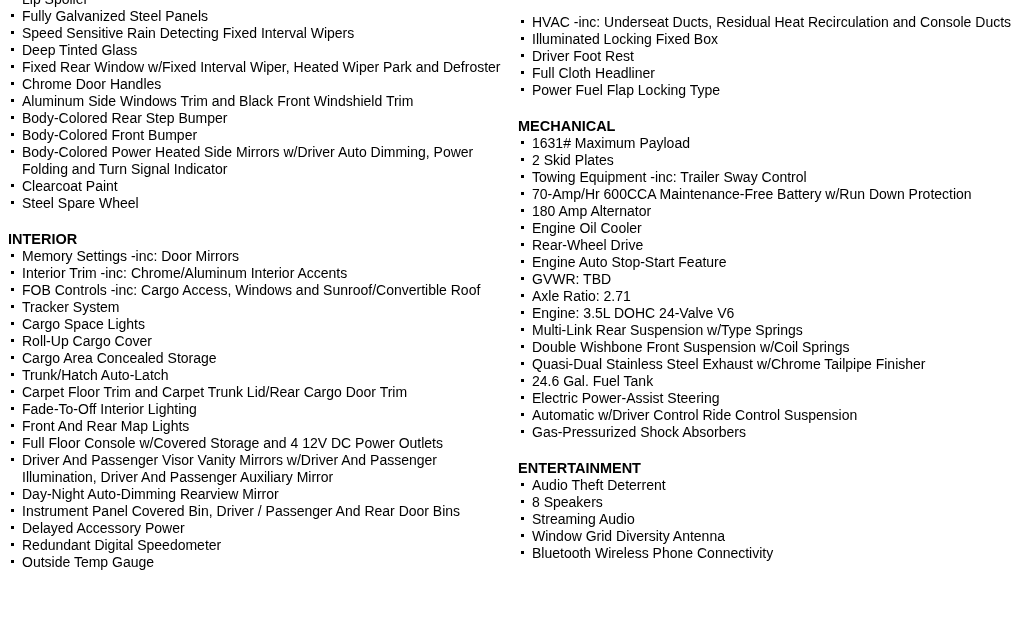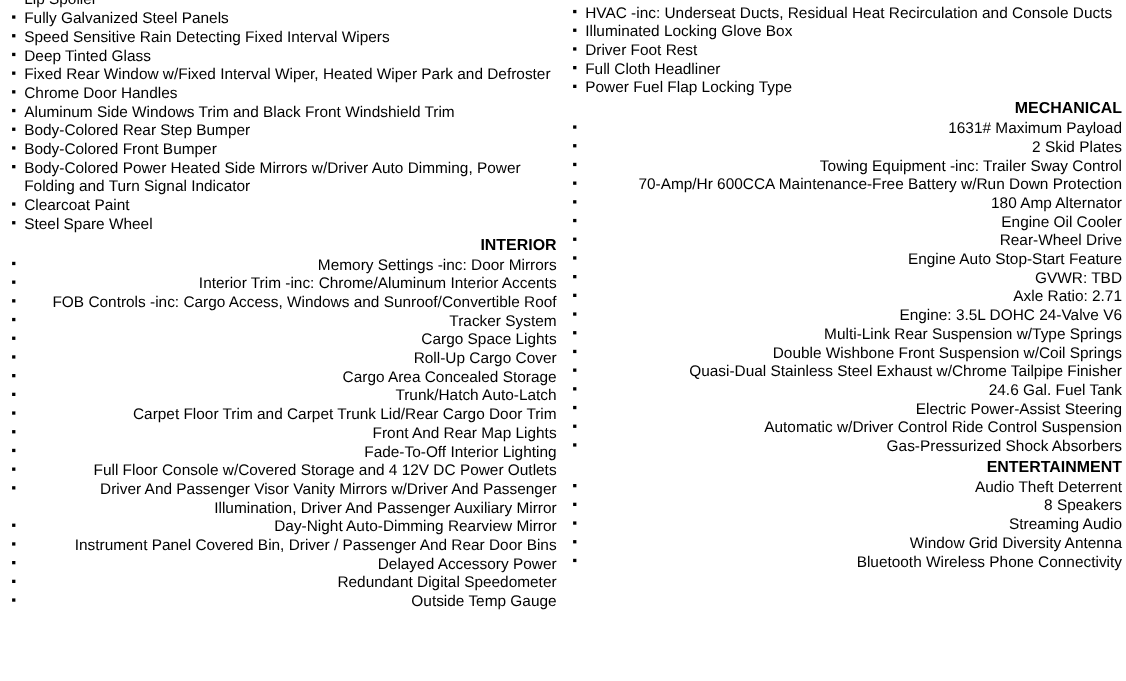--- a/index.html
+++ b/index.html
@@ -14,23 +14,23 @@
     padding: 0 4px 0 8px;
     display: flex;
     font-family: "Liberation Sans", sans-serif;
   }
   .col {
     font-size: 14px;
     line-height: 17px;
     flex: none;
   }
   .col-left  { width: 498px; }
-  .col-right { width: 502px; margin-left: 12px; padding-top: 3px; }
+  .col-right { width: 502px; margin-left: 12px; padding-top: 14px; }
 
-  .section:not(:first-child) { margin-top: 3px; text-align: right; }
+  .section:not(:first-child) { margin-top: 19px; }
   
   .col-left .section:first-child { margin-top: -9px; }
 
   .section-title {
     font-weight: bold;
     font-size: 14.5px;
     line-height: 17px;
   }
   ul.feature-list {
     margin: 0;
@@ -76,37 +76,37 @@
         <ul class="feature-list">
           <li class="feature-item"><span class="bullet" style="background: rgb(0, 0, 0);"></span><span class="feature-text">Memory Settings -inc: Door Mirrors</span></li>
           <li class="feature-item"><span class="bullet" style="background: rgb(0, 0, 0);"></span><span class="feature-text">Interior Trim -inc: Chrome/Aluminum Interior Accents</span></li>
           <li class="feature-item"><span class="bullet" style="background: rgb(0, 0, 0);"></span><span class="feature-text">FOB Controls -inc: Cargo Access, Windows and Sunroof/Convertible Roof</span></li>
           <li class="feature-item"><span class="bullet" style="background: rgb(0, 0, 0);"></span><span class="feature-text">Tracker System</span></li>
           <li class="feature-item"><span class="bullet" style="background: rgb(0, 0, 0);"></span><span class="feature-text">Cargo Space Lights</span></li>
           <li class="feature-item"><span class="bullet" style="background: rgb(0, 0, 0);"></span><span class="feature-text">Roll-Up Cargo Cover</span></li>
           <li class="feature-item"><span class="bullet" style="background: rgb(0, 0, 0);"></span><span class="feature-text">Cargo Area Concealed Storage</span></li>
           <li class="feature-item"><span class="bullet" style="background: rgb(0, 0, 0);"></span><span class="feature-text">Trunk/Hatch Auto-Latch</span></li>
           <li class="feature-item"><span class="bullet" style="background: rgb(0, 0, 0);"></span><span class="feature-text">Carpet Floor Trim and Carpet Trunk Lid/Rear Cargo Door Trim</span></li>
+          <li class="feature-item"><span class="bullet" style="background: rgb(0, 0, 0);"></span><span class="feature-text">Fade-To-Off Interior Lighting</span></li>
           <li class="feature-item"><span class="bullet" style="background: rgb(0, 0, 0);"></span><span class="feature-text">Front And Rear Map Lights</span></li>
-          <li class="feature-item"><span class="bullet" style="background: rgb(0, 0, 0);"></span><span class="feature-text">Fade-To-Off Interior Lighting</span></li>
           <li class="feature-item"><span class="bullet" style="background: rgb(0, 0, 0);"></span><span class="feature-text">Full Floor Console w/Covered Storage and 4 12V DC Power Outlets</span></li>
           <li class="feature-item"><span class="bullet" style="background: rgb(0, 0, 0);"></span><span class="feature-text">Driver And Passenger Visor Vanity Mirrors w/Driver And Passenger Illumination, Driver And Passenger Auxiliary Mirror</span></li>
           <li class="feature-item"><span class="bullet" style="background: rgb(0, 0, 0);"></span><span class="feature-text">Day-Night Auto-Dimming Rearview Mirror</span></li>
           <li class="feature-item"><span class="bullet" style="background: rgb(0, 0, 0);"></span><span class="feature-text">Instrument Panel Covered Bin, Driver / Passenger And Rear Door Bins</span></li>
           <li class="feature-item"><span class="bullet" style="background: rgb(0, 0, 0);"></span><span class="feature-text">Delayed Accessory Power</span></li>
           <li class="feature-item"><span class="bullet" style="background: rgb(0, 0, 0);"></span><span class="feature-text">Redundant Digital Speedometer</span></li>
           <li class="feature-item"><span class="bullet" style="background: rgb(0, 0, 0);"></span><span class="feature-text">Outside Temp Gauge</span></li>
         </ul>
       </div>
     </div>
   <div class="col col-right">
       <div class="section">
         <ul class="feature-list">
           <li class="feature-item"><span class="bullet" style="background: rgb(0, 0, 0);"></span><span class="feature-text">HVAC -inc: Underseat Ducts, Residual Heat Recirculation and Console Ducts</span></li>
-          <li class="feature-item"><span class="bullet" style="background: rgb(0, 0, 0);"></span><span class="feature-text">Illuminated Locking Glove Box</span></li>
+          <li class="feature-item"><span class="bullet" style="background: rgb(0, 0, 0);"></span><span class="feature-text">Illuminated Locking Fixed Box</span></li>
           <li class="feature-item"><span class="bullet" style="background: rgb(0, 0, 0);"></span><span class="feature-text">Driver Foot Rest</span></li>
           <li class="feature-item"><span class="bullet" style="background: rgb(0, 0, 0);"></span><span class="feature-text">Full Cloth Headliner</span></li>
           <li class="feature-item"><span class="bullet" style="background: rgb(0, 0, 0);"></span><span class="feature-text">Power Fuel Flap Locking Type</span></li>
         </ul>
       </div>
       <div class="section">
         <div class="section-title">MECHANICAL</div>
         <ul class="feature-list">
           <li class="feature-item"><span class="bullet" style="background: rgb(0, 0, 0);"></span><span class="feature-text">1631# Maximum Payload</span></li>
           <li class="feature-item"><span class="bullet" style="background: rgb(0, 0, 0);"></span><span class="feature-text">2 Skid Plates</span></li>

